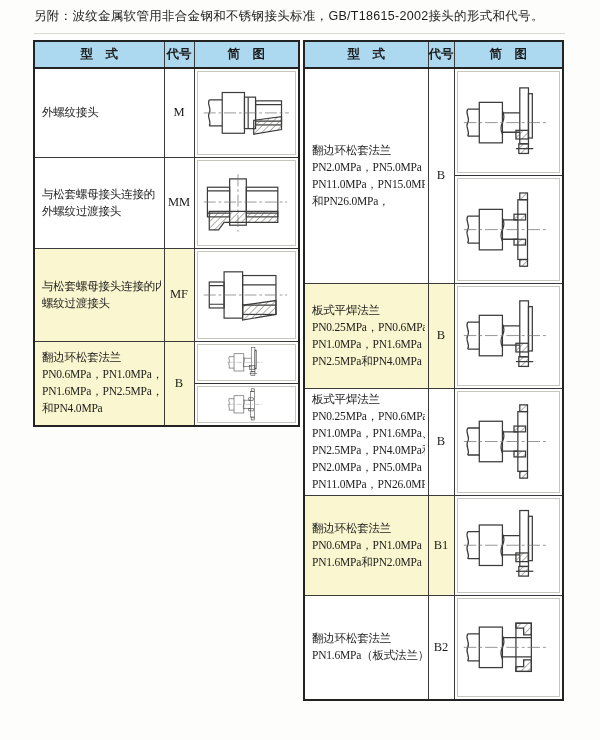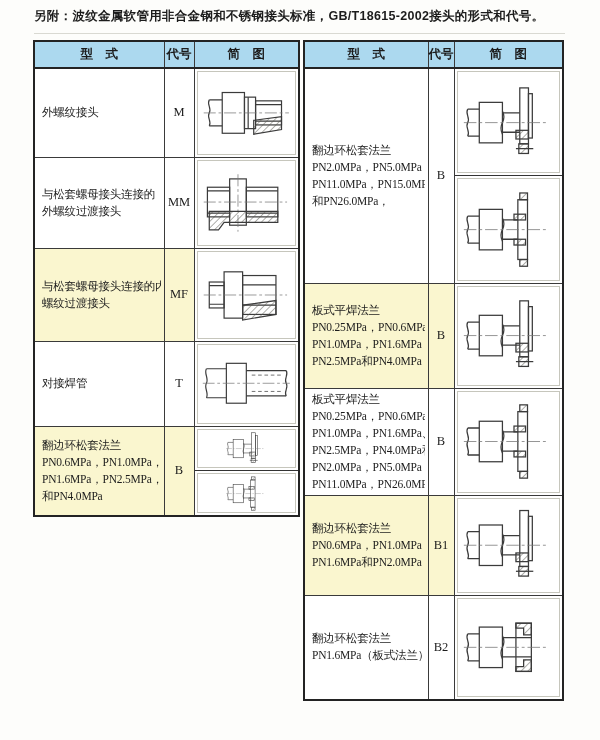--- a/index.html
+++ b/index.html
@@ -4,21 +4,21 @@
 <style>
   html,body{margin:0;padding:0;}
   body{
     width:600px;height:740px;position:relative;overflow:hidden;
     background:#fdfdfb;
     font-family:"Liberation Serif","DejaVu Serif",serif;
     color:#1c1c1c;
   }
   #title{
     position:absolute;left:34px;top:8px;width:540px;
-    font-size:12.5px;font-weight:700;letter-spacing:.3px;
+    font-size:12.5px;font-weight:400;letter-spacing:.3px;
     font-family:"Liberation Sans","DejaVu Sans",sans-serif;
   }
   #title-rule{
     position:absolute;left:34px;top:33px;width:531px;height:0;
     border-top:1px solid #d9d9d2;
   }
   table.fittings{
     position:absolute;top:40px;border-collapse:collapse;
     border:2px solid #232323;table-layout:fixed;
     background:#ef4444;
@@ -227,37 +227,20 @@
               <div class="diagram-frame">
                 <svg class="fit" viewBox="0 0 100 80">
                   <use href="#sym-mf"></use>
                 </svg>
               </div>
             </div>
           </div>
         </td>
       </tr>
       <tr>
-        <td class="type-cell">
-          <div class="type-text">对接焊管</div>
-        </td>
-        <td class="code-cell">T</td>
-        <td class="diagram-cell">
-          <div class="diagram-stack">
-            <div class="diagram-sub">
-              <div class="diagram-frame">
-                <svg class="fit" viewBox="0 0 100 80">
-                  <use href="#sym-t"></use>
-                </svg>
-              </div>
-            </div>
-          </div>
-        </td>
-      </tr>
-      <tr>
         <td class="type-cell hl">
           <div class="type-text">翻边环松套法兰
 PN0.6MPa，PN1.0MPa，
 PN1.6MPa，PN2.5MPa，
 和PN4.0MPa</div>
         </td>
         <td class="code-cell hl">B</td>
         <td class="diagram-cell">
           <div class="diagram-stack">
             <div class="diagram-sub">

